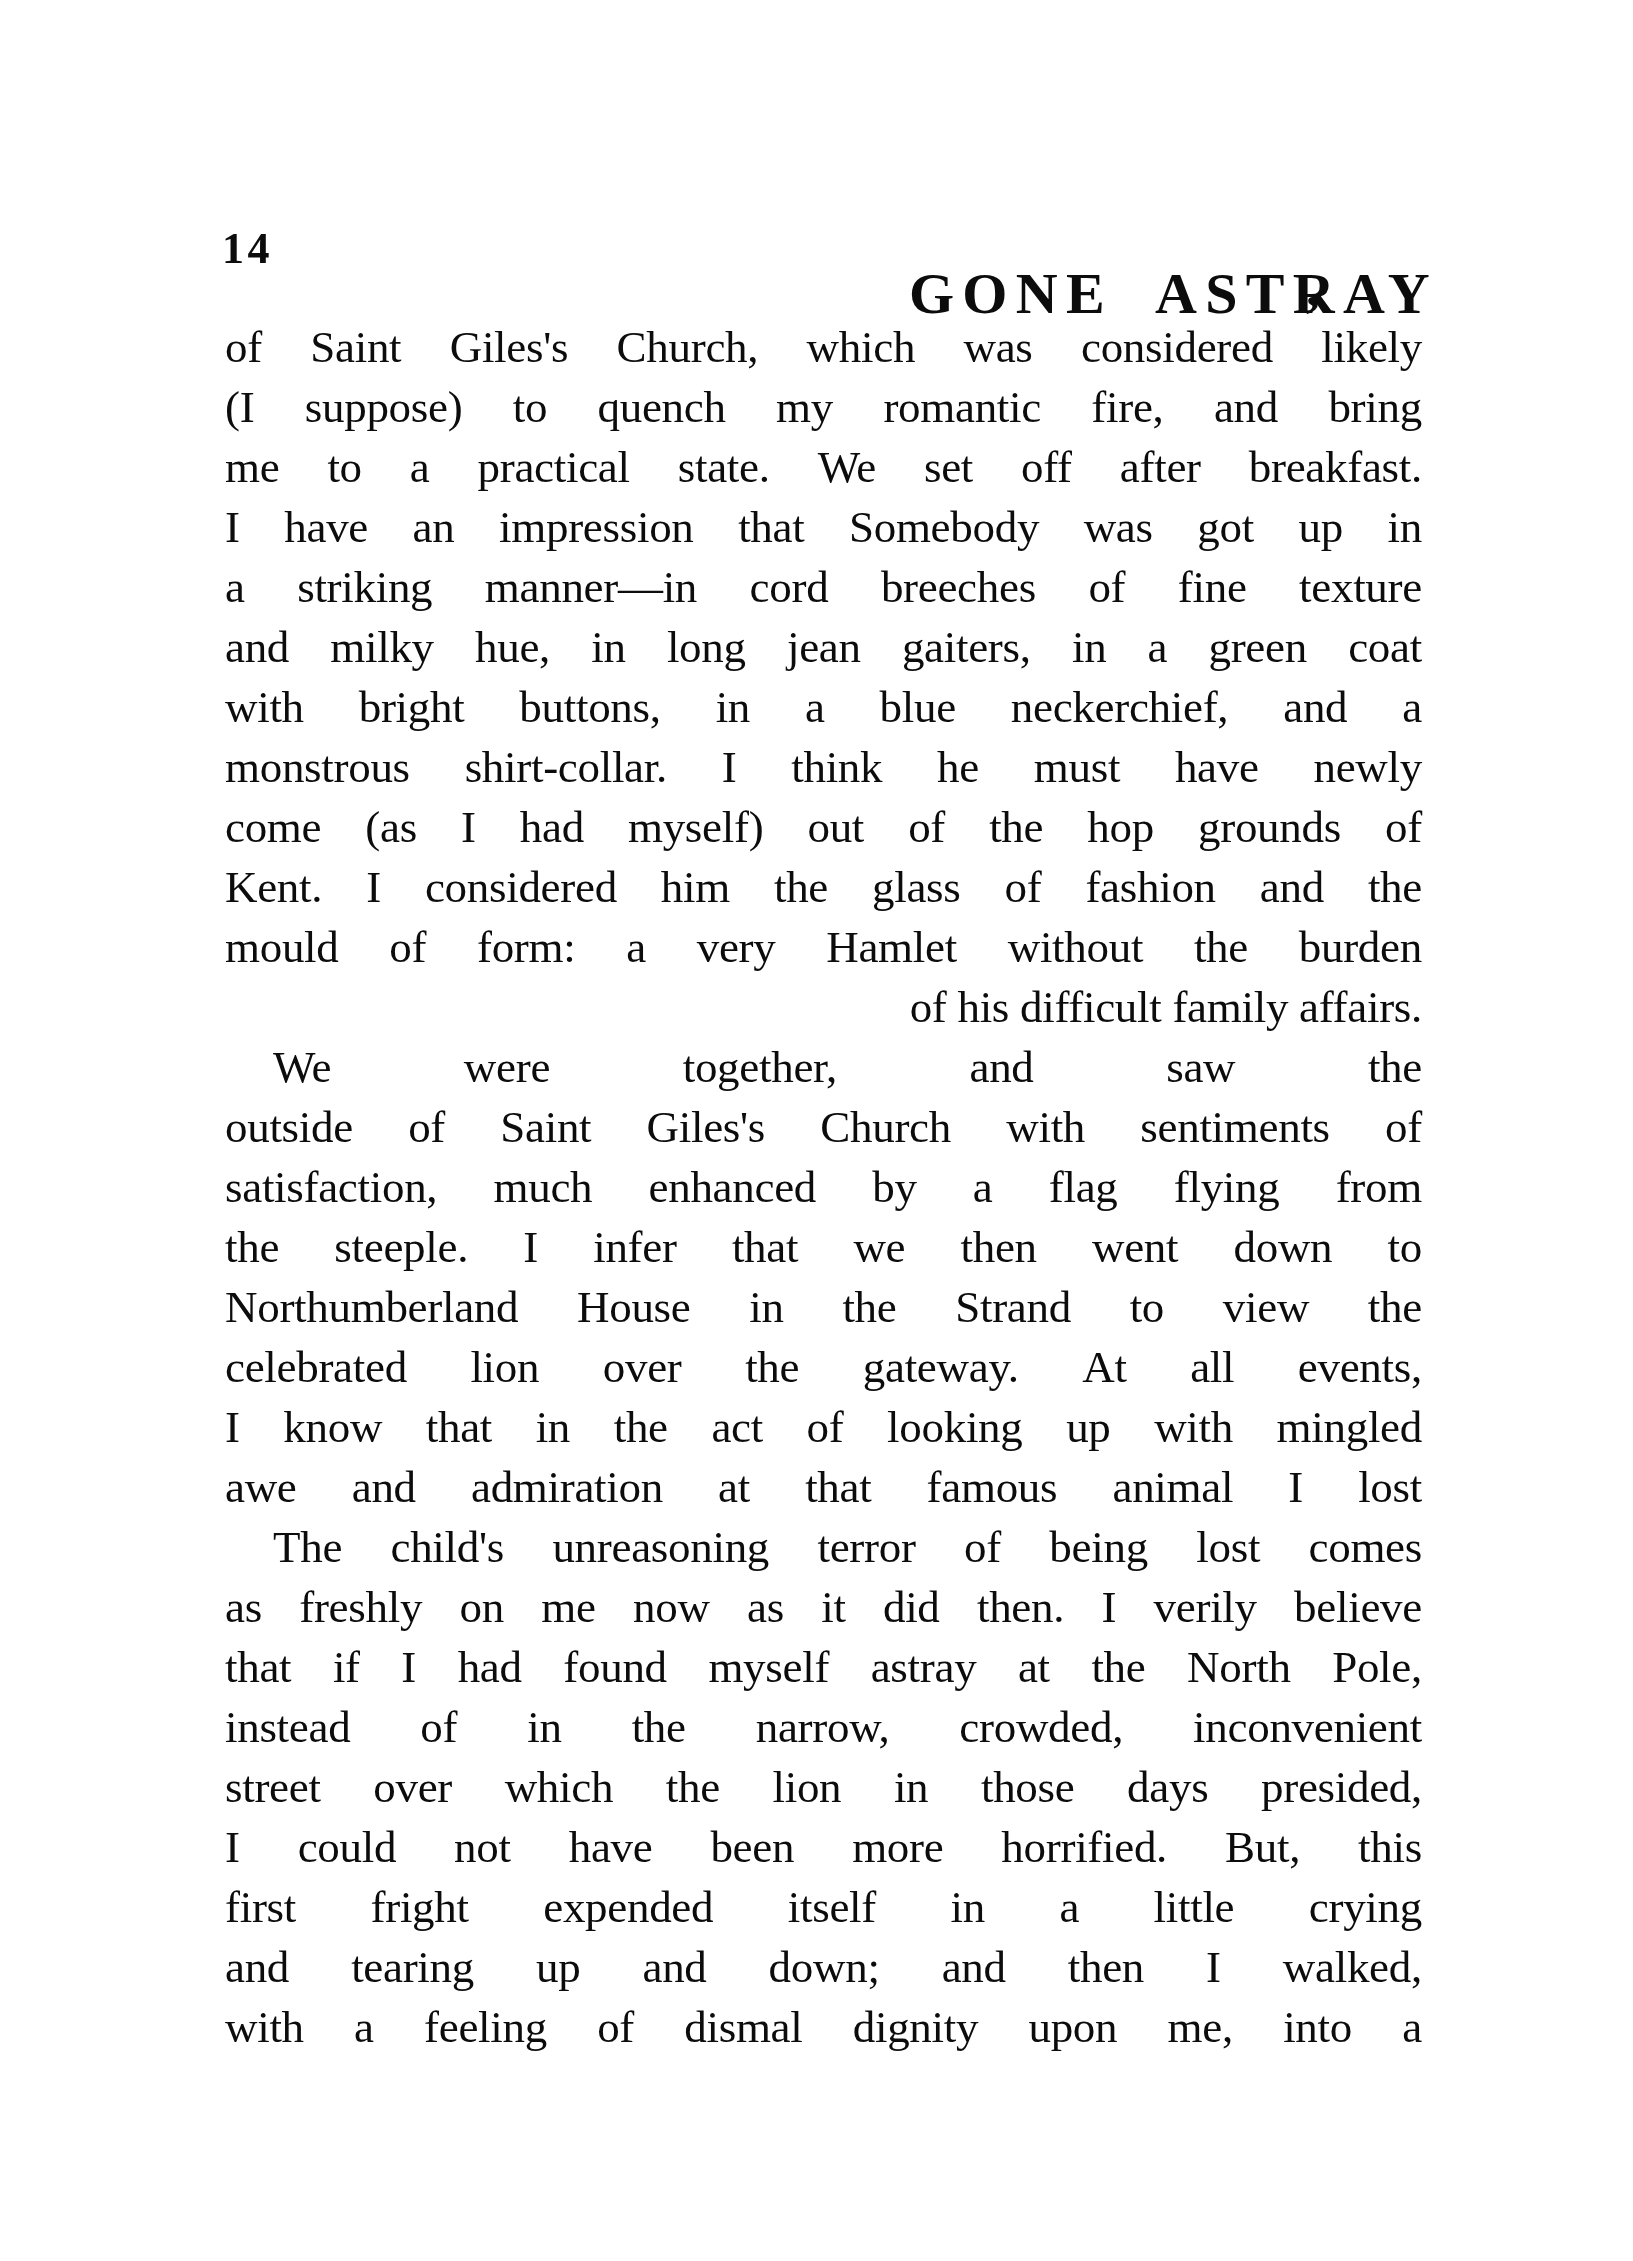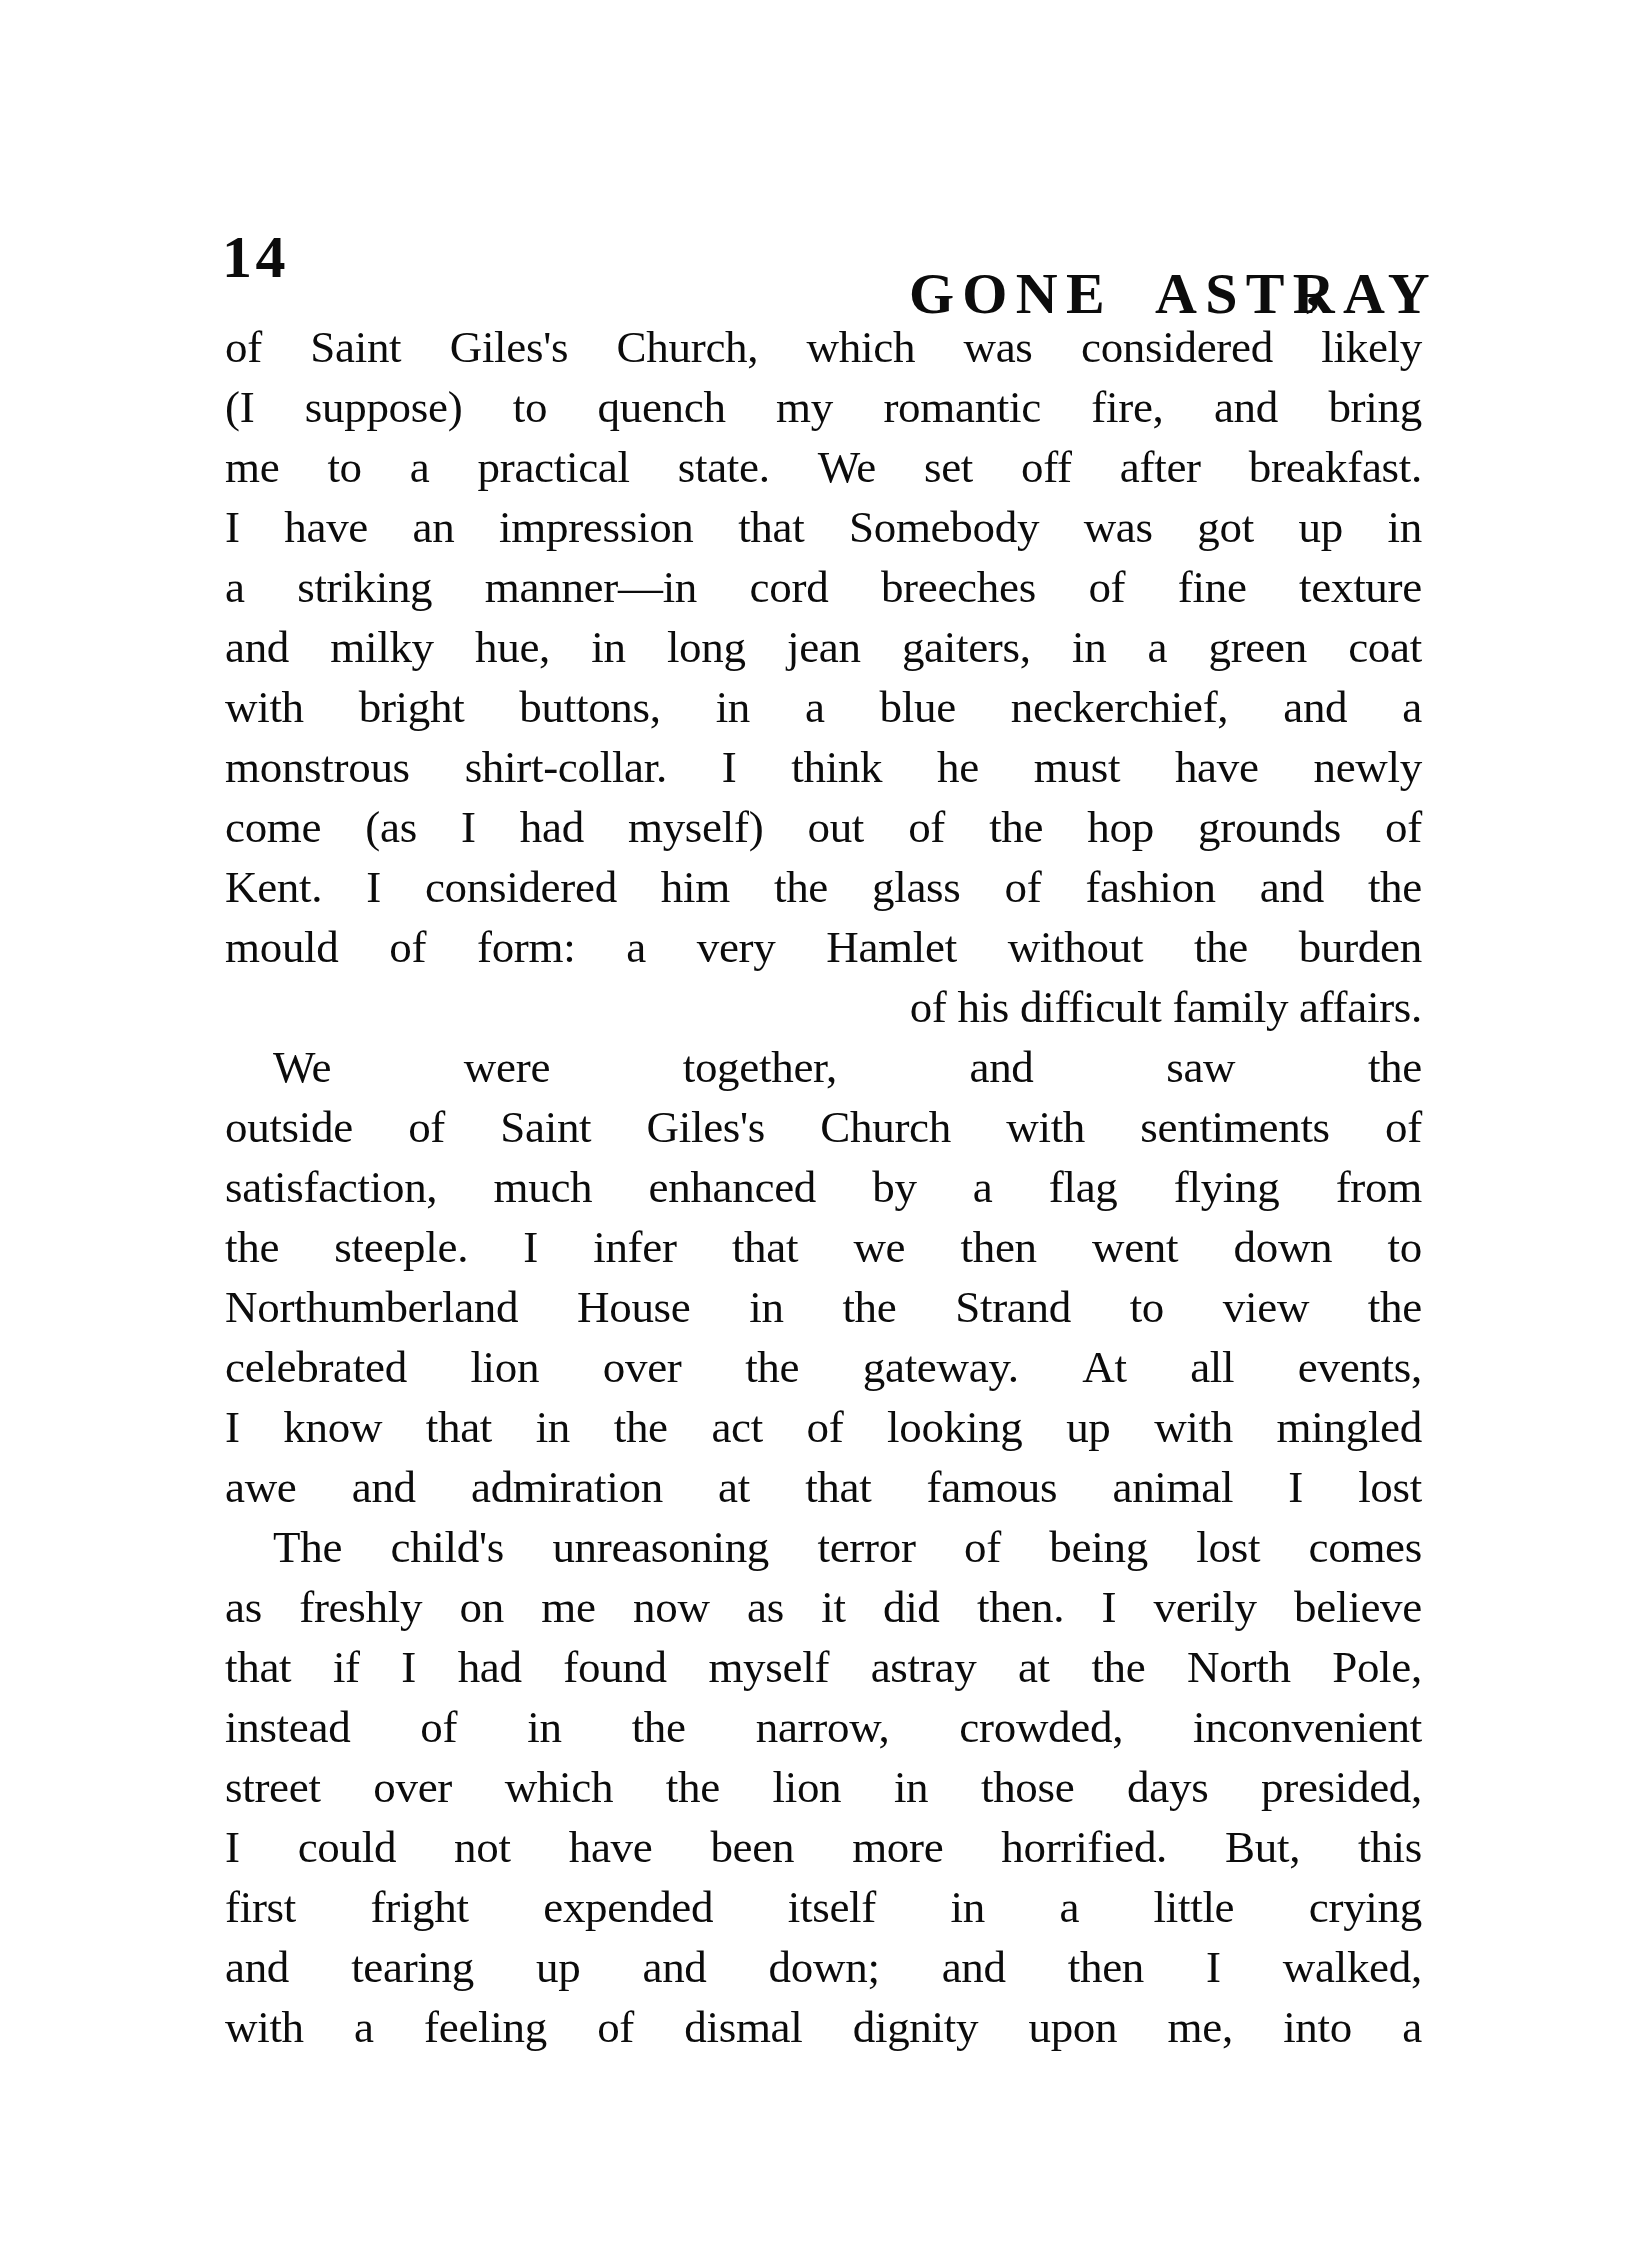--- a/index.html
+++ b/index.html
@@ -13,21 +13,21 @@
     height: 2261px;
     background: #ffffff;
     color: #0c0c0c;
     font-family: "Liberation Serif", serif;
     overflow: hidden;
   }
   .page-number {
     position: absolute;
     left: 222px;
     top: 223px;
-    font-size: 60px;
+    font-size: 44px;
     font-weight: bold;
     letter-spacing: 3.5px;
     color: #0c0c0c;
   }
   .header-title {
     position: absolute;
     right: 195px;
     top: 214px;
     font-size: 58px;
     font-weight: bold;

